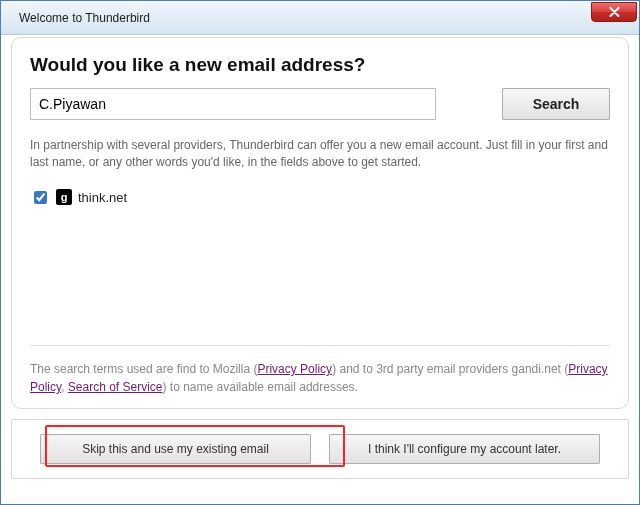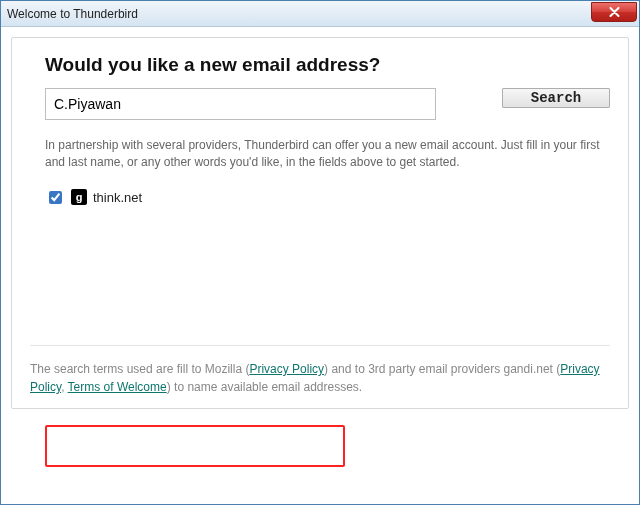--- a/index.html
+++ b/index.html
@@ -13,27 +13,27 @@
   }
   .window {
     width: 640px;
     height: 505px;
     background: #fff;
     border: 1px solid #4a7fb0;
     position: relative;
     box-shadow: 0 0 8px rgba(0,0,0,0.2);
   }
   .titlebar {
-    height: 26px;
+    height: 34px;
     background: linear-gradient(to bottom, #f0f6fb 0%, #e3edf6 50%, #d5e5f2 100%);
     border-bottom: 1px solid #b8c8d8;
     position: relative;
     display: flex;
     align-items: center;
-    padding-left: 6px;
+    padding-left: 18px;
     text-align: center;
   }
   .titlebar-text {
     font-size: 12px;
     color: #222;
   }
   .close-btn {
     position: absolute;
     right: 2px;
     top: 1px;
@@ -49,22 +49,22 @@
     font-weight: bold;
   }
   .close-btn svg { display:block; }
   .content-outer {
     position: absolute;
     left: 10px; right: 10px; top: 36px; bottom: 14px;
     background: #fff;
   }
   .panel {
     border: 1px solid #d8d8d8;
-    border-radius: 2px;
-    padding: 16px 18px 12px 33px;
+    border-radius: 10px;
+    padding: 16px 18px 12px 18px;
     position: relative;
   }
   .panel.main {
     height: 372px;
   }
   .heading {
     font-size: 19px;
     font-weight: bold;
     color: #111;
     margin: 0 0 12px 0;
@@ -78,27 +78,27 @@
     flex: 1;
     height: 32px;
     border: 1px solid #bdbdbd;
     padding: 0 8px;
     font-size: 14px;
     font-family: inherit;
     background: #fff;
   }
   .search-btn {
     width: 108px;
-    height: 20px;
+    height: 32px;
     background: linear-gradient(to bottom, #f6f6f6, #e2e2e2);
     border: 1px solid #aeaeae;
     font-size: 14px;
     font-weight: bold;
     color: #222;
-    font-family: Liberation Mono, monospace;
+    font-family: Liberation Sans, sans-serif;
     cursor: pointer;
     border-radius: 1px;
     margin-left: 42px;
   }
   .desc {
     font-size: 12px;
     color: #666;
     line-height: 1.45;
     margin-bottom: 16px;
     margin-top: 17px;
@@ -129,21 +129,21 @@
     position: absolute;
     left: 18px; right: 18px; bottom: 12px;
     border-top: 1px solid #e5e5e5;
     padding-top: 14px;
     font-size: 12px;
     color: #888;
     line-height: 1.5;
   }
   .legal-block .lnk {
     text-decoration: underline;
-    color: #0f766e;
+    color: #701a75;
     cursor: pointer;
   }
   .button-bar {
     margin-top: 10px;
     border: 1px solid #d8d8d8;
     border-radius: 2px;
     height: 60px;
     display: flex;
     align-items: center;
     padding: 0 28px;
@@ -195,20 +195,24 @@
 
       <div class="desc">In partnership with several providers, Thunderbird can offer you a new email account. Just fill in your first and last name, or any other words you'd like, in the fields above to get started.</div>
 
       <div class="provider-row">
         <input type="checkbox" checked="" style="">
         <span class="provider-icon">g</span>
         <span>think.net</span>
       </div>
 
       <div class="legal-block">
-        <span>The search terms used are fill to Mozilla (</span><span class="lnk">Privacy Policy</span><span>) and to 3rd party email providers gandi.net (</span><span class="lnk">Privacy Policy</span><span>, </span><span class="lnk">Terms of Welcome</span><span>) to name available email addresses.</span>
+        <span>The search terms used are find to Mozilla (</span><span class="lnk">Privacy Policy</span><span>) and to 3rd party email providers gandi.net (</span><span class="lnk">Privacy Policy</span><span>, </span><span class="lnk">Search of Service</span><span>) to name available email addresses.</span>
       </div>
     </div>
 
+    <div class="button-bar">
+      <button class="action-btn">Skip this and use my existing email</button>
+      <button class="action-btn">I think I'll configure my account later.</button>
+    </div>
   </div>
 
   <div class="highlight"></div>
 </div>
 
 </body></html>

